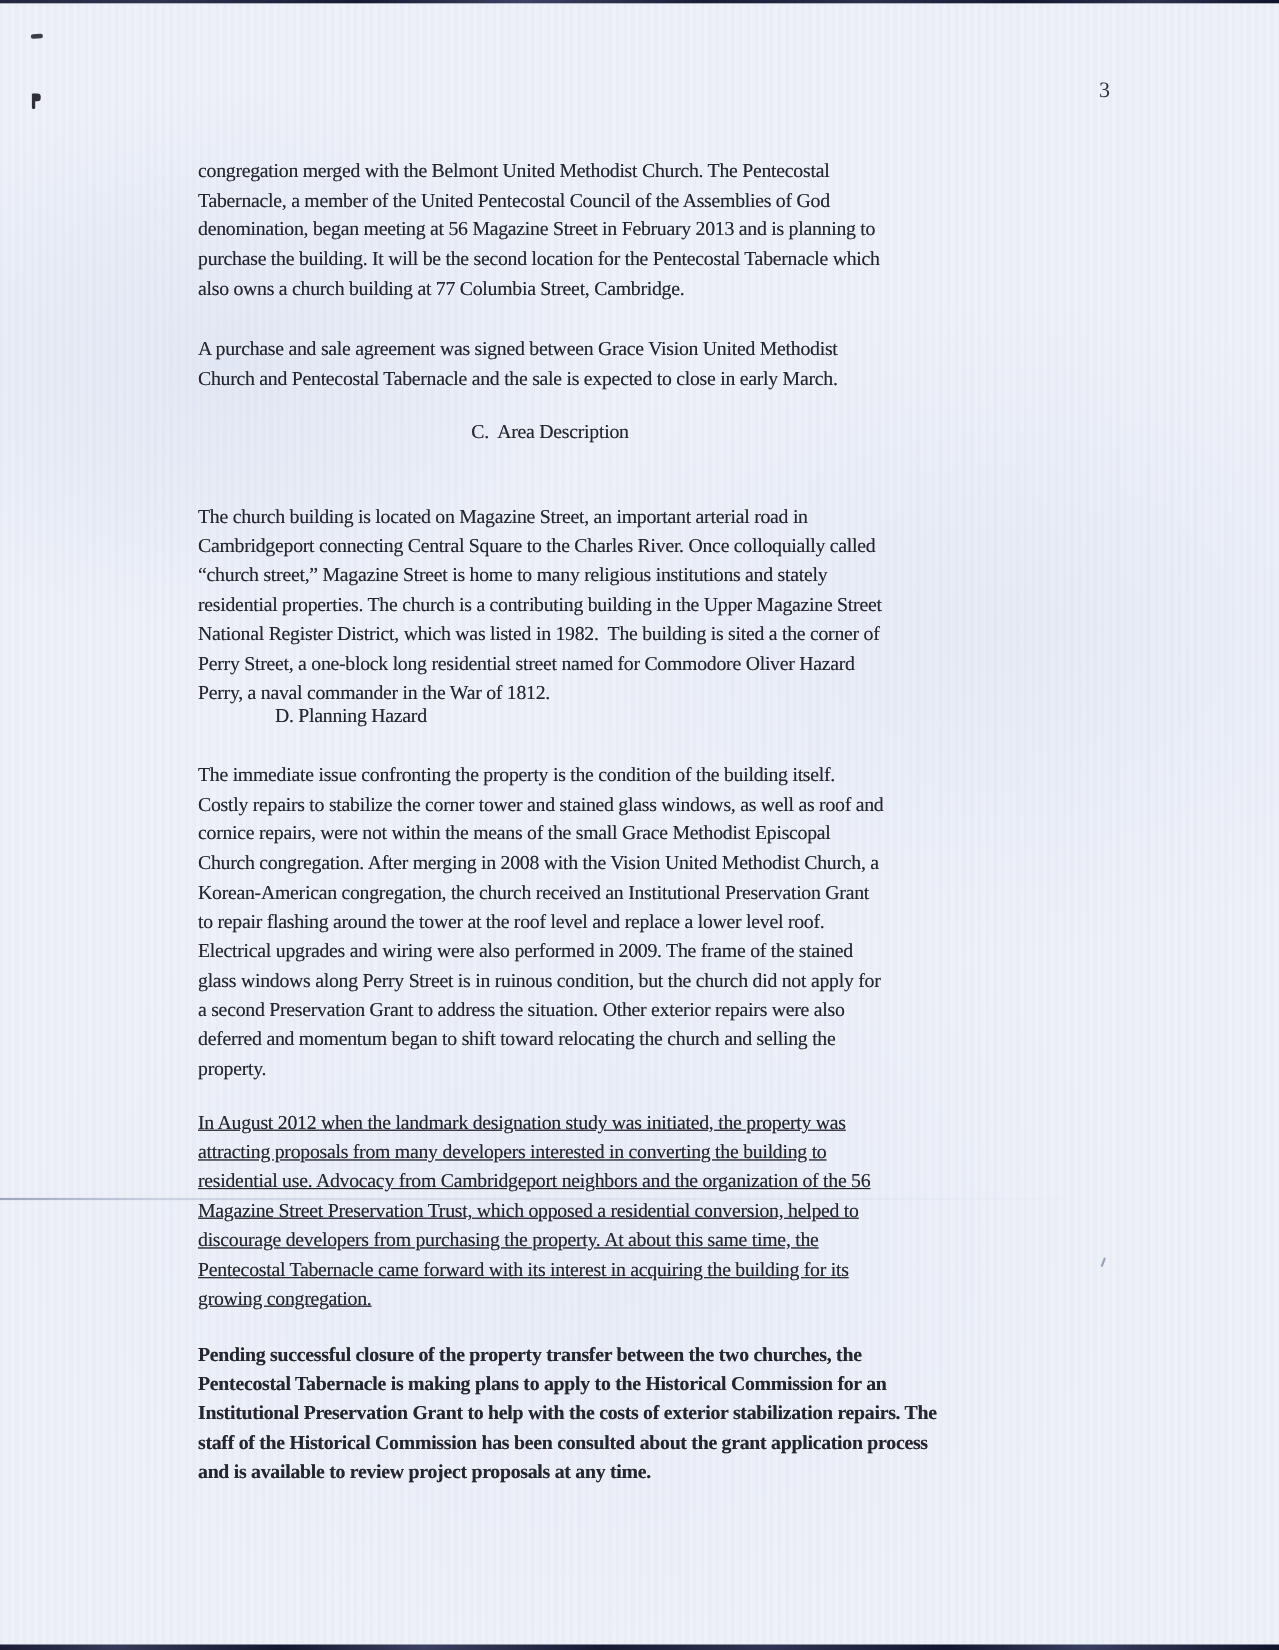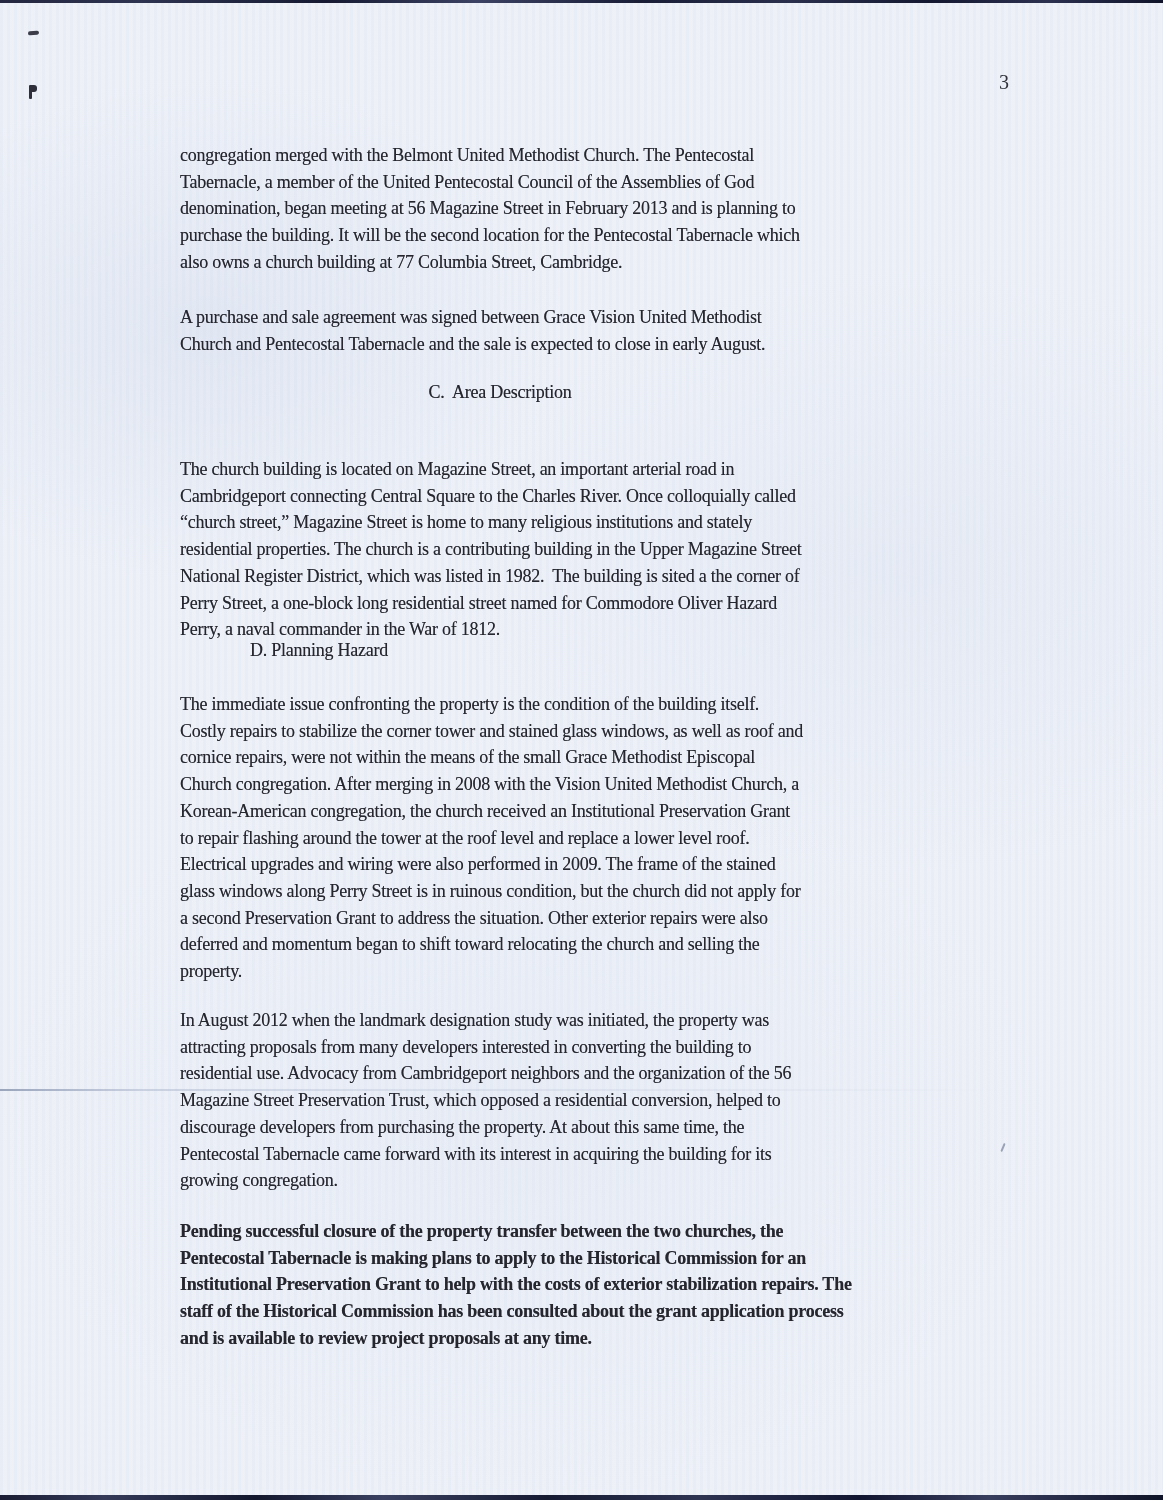--- a/index.html
+++ b/index.html
@@ -43,21 +43,21 @@
     white-space: pre-line;
     text-shadow: 0 0 0.5px rgba(45,46,58,0.55);
   }
   .heading { width: 500px; left: 250px; }
   .b0 { top: 142px; }
   .b1 { top: 304px; }
   .b2 { top: 379px; text-align: center; }
   .b3 { top: 456px; }
   .b4 { top: 637px; }
   .b5 { top: 691px; }
-  .b6 { top: 1007px; }
+  .b6 { top: 1007px; text-decoration: underline; }
   .b7 { top: 1218px; font-weight: bold; }
   .mark-dash {
     position: absolute; left: 28px; top: 31px;
     width: 11px; height: 4px; background: #3c3d48;
     border-radius: 2px; transform: rotate(-4deg);
   }
   .mark-apostrophe { position: absolute; left: 29px; top: 85px; width: 9px; height: 15px; }
   .mark-apostrophe .stem {
     position: absolute; left: 0; top: 0;
     width: 3px; height: 14px; background: #2e2f3a; border-radius: 1px;
@@ -97,21 +97,21 @@
 
   <div class="pagenum">3</div>
 
   <div class="block b0">congregation merged with the Belmont United Methodist Church. The Pentecostal
 Tabernacle, a member of the United Pentecostal Council of the Assemblies of God
 denomination, began meeting at 56 Magazine Street in February 2013 and is planning to
 purchase the building. It will be the second location for the Pentecostal Tabernacle which
 also owns a church building at 77 Columbia Street, Cambridge.</div>
 
   <div class="block b1">A purchase and sale agreement was signed between Grace Vision United Methodist
-Church and Pentecostal Tabernacle and the sale is expected to close in early August.</div>
+Church and Pentecostal Tabernacle and the sale is expected to close in early March.</div>
 
   <div class="block b2 heading">C.&nbsp; Area Description</div>
 
   <div class="block b3">The church building is located on Magazine Street, an important arterial road in
 Cambridgeport connecting Central Square to the Charles River. Once colloquially called
 “church street,” Magazine Street is home to many religious institutions and stately
 residential properties. The church is a contributing building in the Upper Magazine Street
 National Register District, which was listed in 1982.&nbsp; The building is sited a the corner of
 Perry Street, a one-block long residential street named for Commodore Oliver Hazard
 Perry, a naval commander in the War of 1812.</div>

